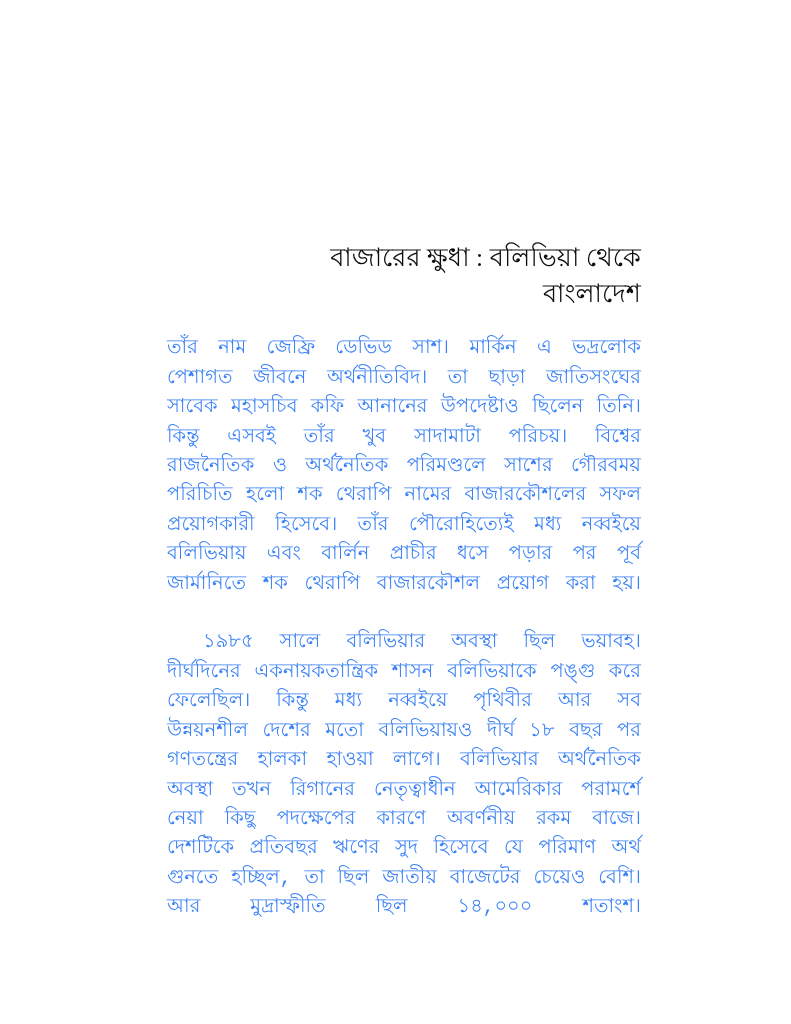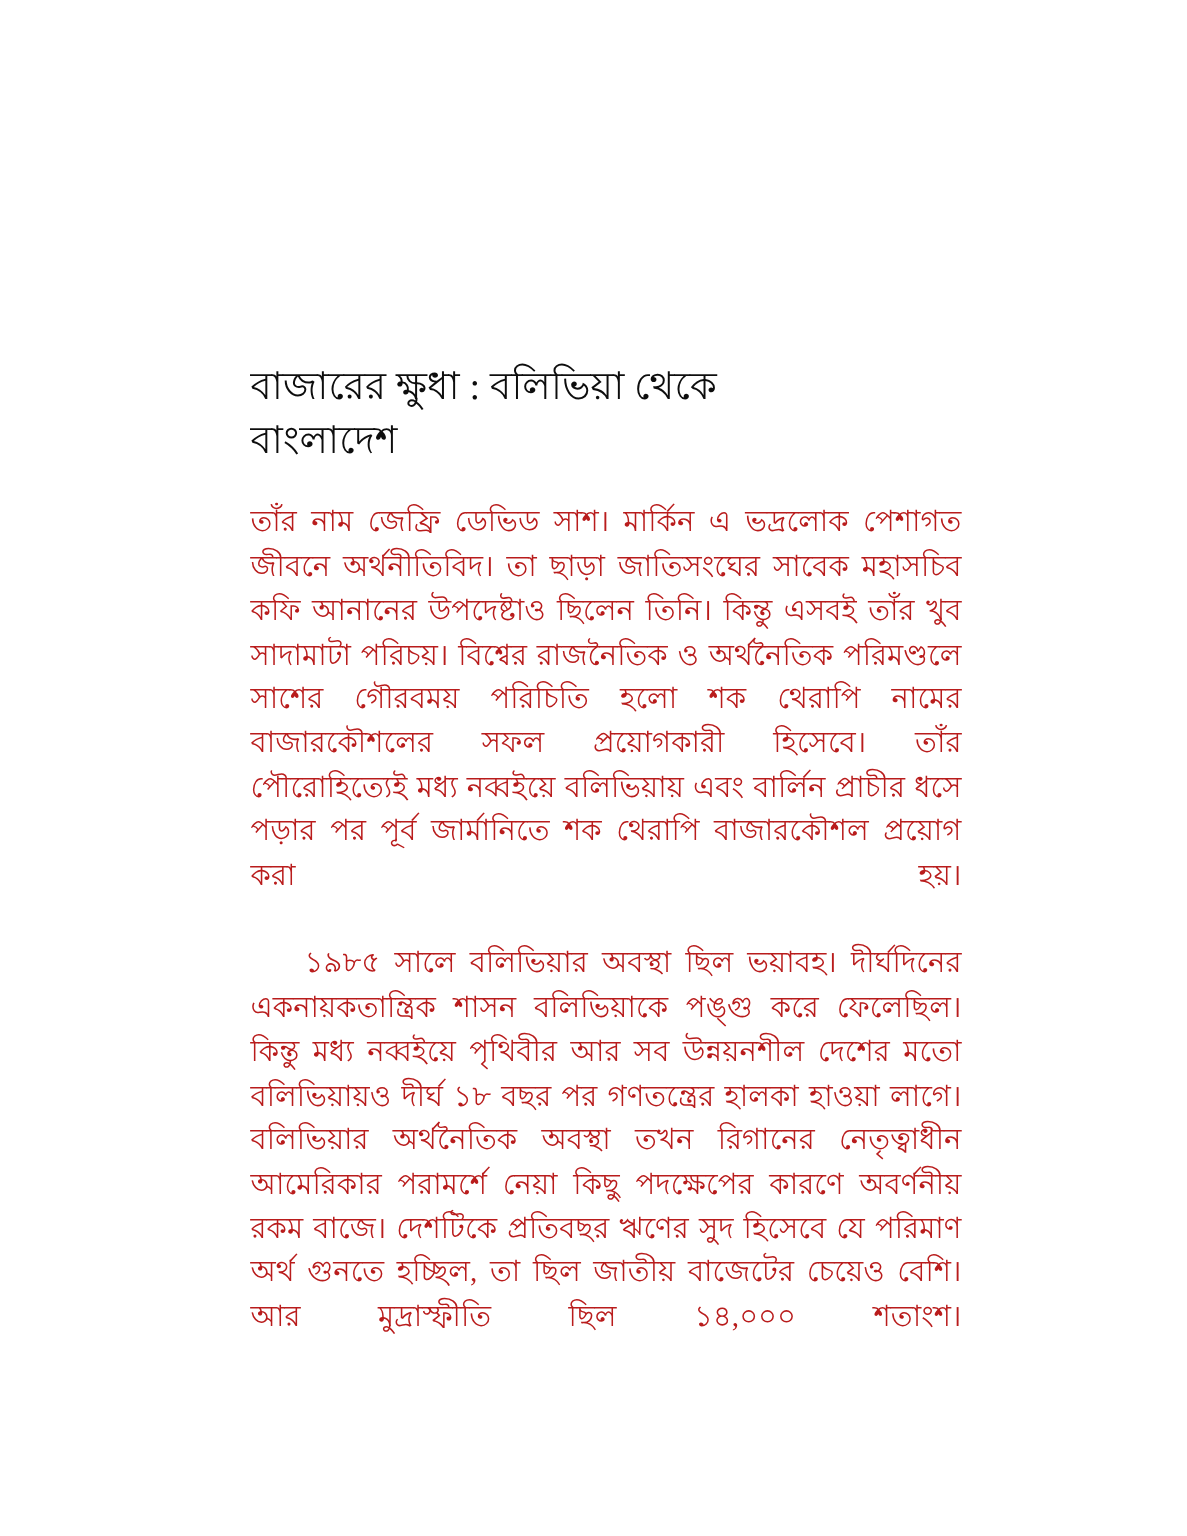--- a/index.html
+++ b/index.html
@@ -24,39 +24,40 @@
     position: absolute;
     left: 167px;
     top: 240px;
     width: 474px;
   }
 
   
   .doc-title {
     margin: 0 0 22px 0;
     padding: 0;
-    text-align: left;
+    text-align: right;
     font-size: 25.5px;
     line-height: 1.42;
     font-weight: 400;
     letter-spacing: 0.1px;
     color: #0d0d0d;
   }
 
   
   .body-par {
     margin: 0;
     padding: 0;
     font-size: 19.4px;
     line-height: 29.4px;
     text-align: justify;
     text-justify: inter-word;
-    color: #b91c1c;
+    color: #3b82f6;
     letter-spacing: 0.05px;
     word-spacing: 0.4px;
+    font-family: Liberation Mono, monospace;
   }
 
   .body-par + .body-par {
     margin-top: 0;
   }
 
   .body-par.indented {
     text-indent: 36px;
   }
 

